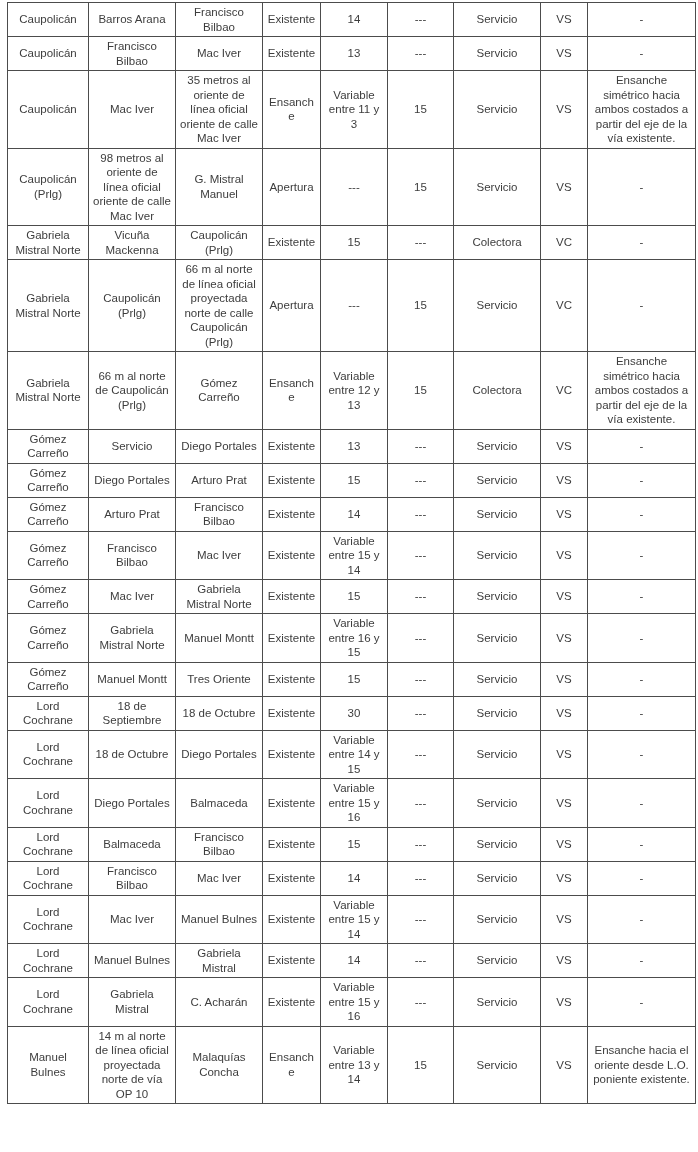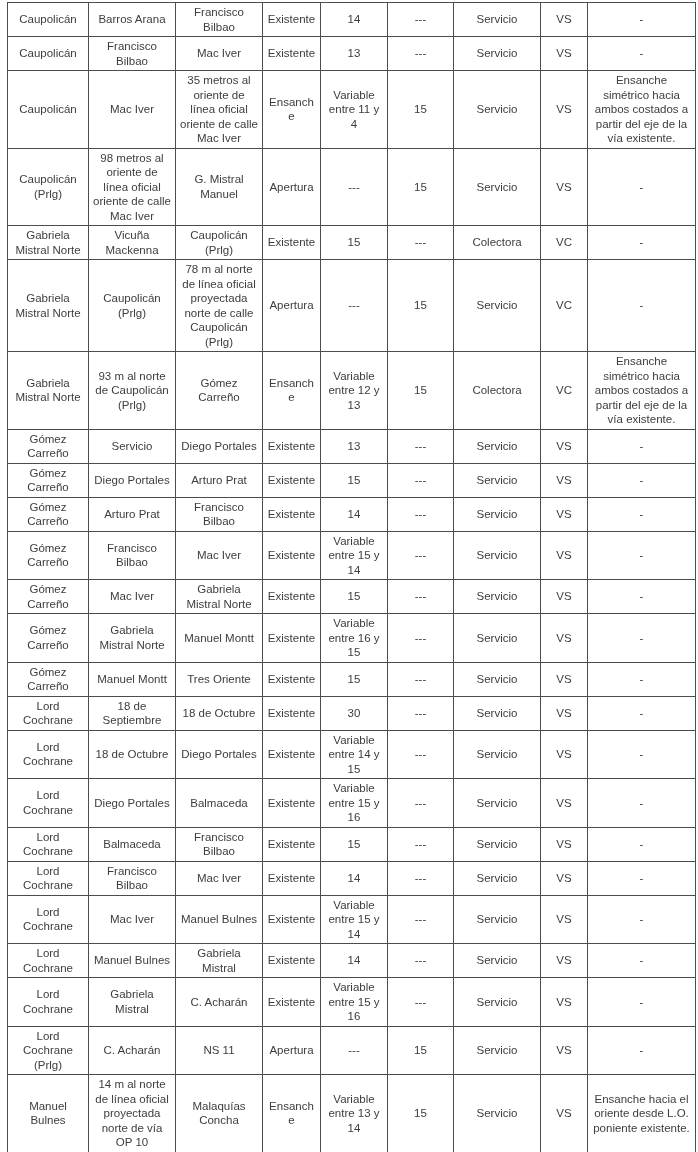--- a/index.html
+++ b/index.html
@@ -81,21 +81,21 @@
           <td>---</td>
           <td>Servicio</td>
           <td>VS</td>
           <td>-</td>
         </tr>
         <tr>
           <td>Caupolicán</td>
           <td>Mac Iver</td>
           <td>35 metros al oriente de línea oficial oriente de calle Mac Iver</td>
           <td>Ensanche</td>
-          <td>Variable entre 11 y 4</td>
+          <td>Variable entre 11 y 3</td>
           <td>15</td>
           <td>Servicio</td>
           <td>VS</td>
           <td>Ensanche simétrico hacia ambos costados a partir del eje de la vía existente.</td>
         </tr>
         <tr>
           <td>Caupolicán (Prlg)</td>
           <td>98 metros al oriente de línea oficial oriente de calle Mac Iver</td>
           <td>G. Mistral Manuel</td>
           <td>Apertura</td>
@@ -112,31 +112,31 @@
           <td>Existente</td>
           <td>15</td>
           <td>---</td>
           <td>Colectora</td>
           <td>VC</td>
           <td>-</td>
         </tr>
         <tr>
           <td>Gabriela Mistral Norte</td>
           <td>Caupolicán (Prlg)</td>
-          <td>78 m al norte de línea oficial proyectada norte de calle Caupolicán (Prlg)</td>
+          <td>66 m al norte de línea oficial proyectada norte de calle Caupolicán (Prlg)</td>
           <td>Apertura</td>
           <td>---</td>
           <td>15</td>
           <td>Servicio</td>
           <td>VC</td>
           <td>-</td>
         </tr>
         <tr>
           <td>Gabriela Mistral Norte</td>
-          <td>93 m al norte de Caupolicán (Prlg)</td>
+          <td>66 m al norte de Caupolicán (Prlg)</td>
           <td>Gómez Carreño</td>
           <td>Ensanche</td>
           <td>Variable entre 12 y 13</td>
           <td>15</td>
           <td>Colectora</td>
           <td>VC</td>
           <td>Ensanche simétrico hacia ambos costados a partir del eje de la vía existente.</td>
         </tr>
         <tr>
           <td>Gómez Carreño</td>
@@ -292,31 +292,20 @@
           <td>VS</td>
           <td>-</td>
         </tr>
         <tr>
           <td>Lord Cochrane</td>
           <td>Gabriela Mistral</td>
           <td>C. Acharán</td>
           <td>Existente</td>
           <td>Variable entre 15 y 16</td>
           <td>---</td>
-          <td>Servicio</td>
-          <td>VS</td>
-          <td>-</td>
-        </tr>
-        <tr>
-          <td>Lord Cochrane (Prlg)</td>
-          <td>C. Acharán</td>
-          <td>NS 11</td>
-          <td>Apertura</td>
-          <td>---</td>
-          <td>15</td>
           <td>Servicio</td>
           <td>VS</td>
           <td>-</td>
         </tr>
         <tr>
           <td>Manuel Bulnes</td>
           <td>14 m al norte de línea oficial proyectada norte de vía OP 10</td>
           <td>Malaquías Concha</td>
           <td>Ensanche</td>
           <td>Variable entre 13 y 14</td>

